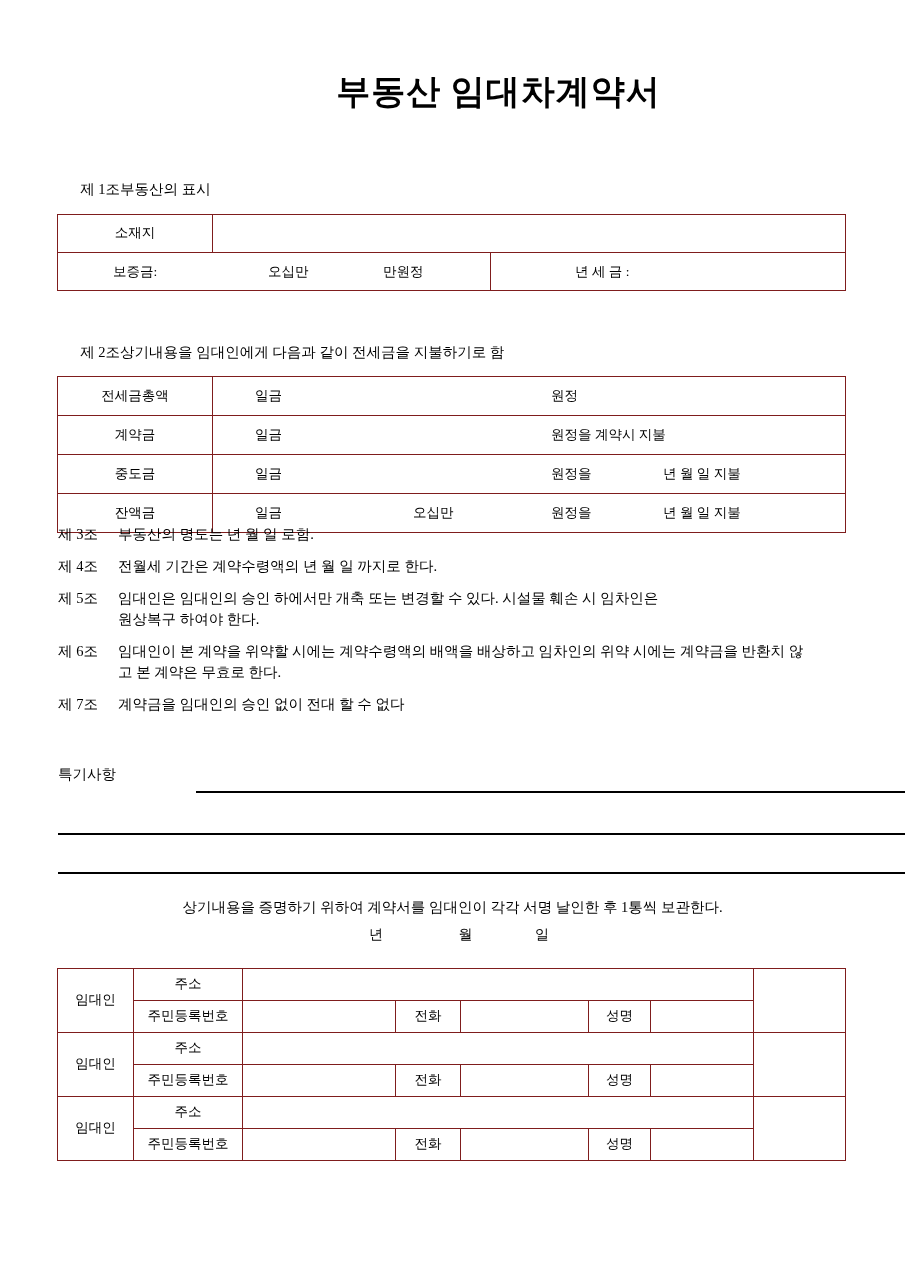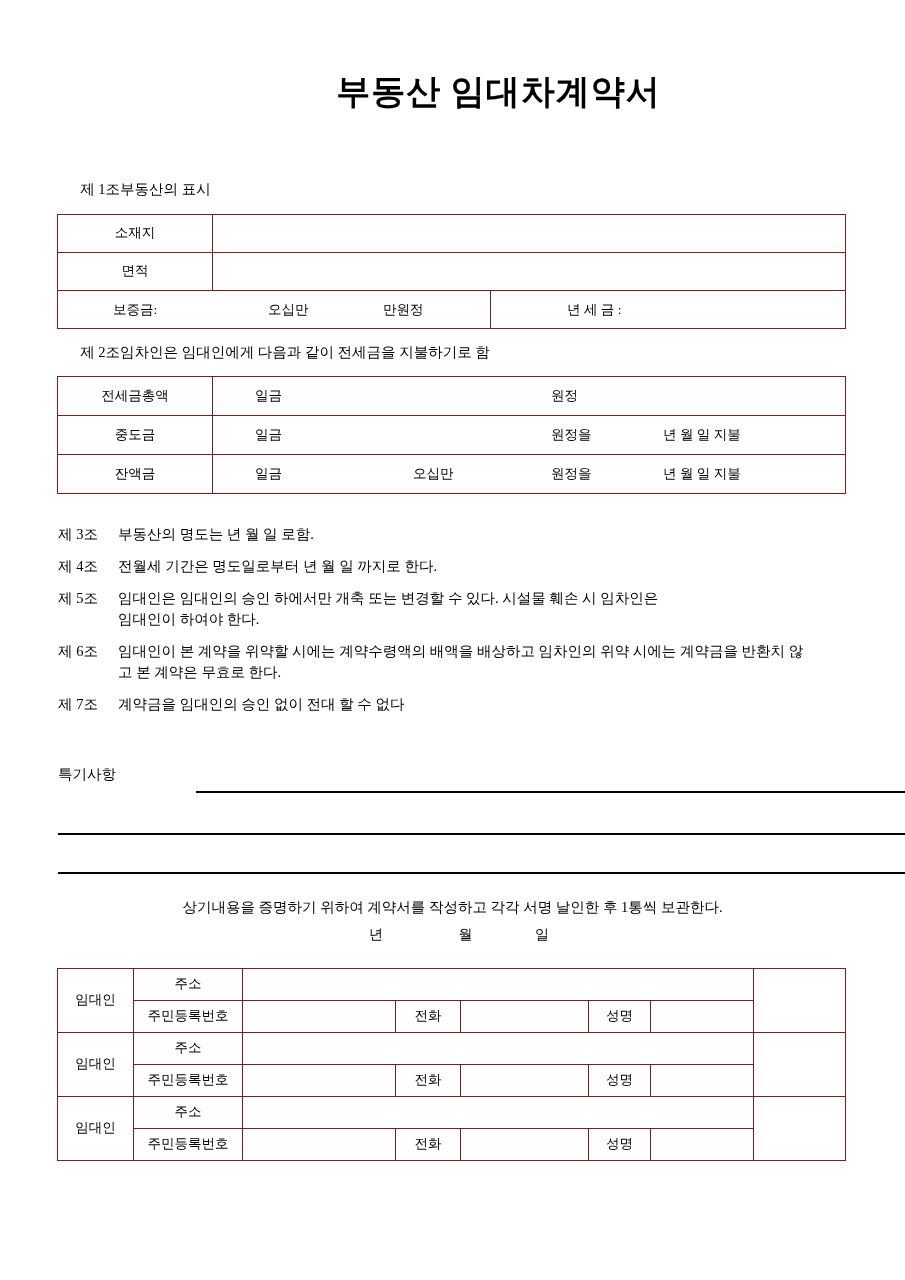--- a/index.html
+++ b/index.html
@@ -195,62 +195,68 @@
       <col style="width:155px">
       <col style="width:278px">
       <col style="width:355px">
     </colgroup>
     <tbody>
       <tr>
         <td class="lbl">소재지</td>
         <td class="blank" colspan="2"></td>
       </tr>
       <tr>
-        <td class="lbl">면적</td>
-        <td class="blank" colspan="2"></td>
-      </tr>
-      <tr>
         <td colspan="2">
           <span class="cellflow">
             <span style="left:55px;">보증금:</span>
             <span style="left:210px;">오십만</span>
             <span style="left:325px;">만원정</span>
           </span>
         </td>
         <td>
           <span class="cellflow">
-            <span style="left:76px;">년 세 금 :</span>
+            <span style="left:84px;">년 세 금 :</span>
           </span>
         </td>
       </tr>
     </tbody>
   </table>
 
   <div class="article-head" style="top:343px;">
-    <span class="art-no">제 2조</span><span class="art-txt">임차인은 임대인에게 다음과 같이 전세금을 지불하기로 함</span>
+    <span class="art-no">제 2조</span><span class="art-txt">상기내용을 임대인에게 다음과 같이 전세금을 지불하기로 함</span>
   </div>
 
   <table class="grid" id="table-payment">
     <colgroup>
       <col style="width:155px">
       <col style="width:633px">
     </colgroup>
     <tbody>
       <tr>
         <td class="lbl">전세금총액</td>
         <td>
           <span class="cellflow">
             <span style="left:42px;">일금</span>
             <span style="left:200px;"></span>
             <span style="left:338px;">원정</span>
             <span style="left:460px;"></span>
           </span>
         </td>
       </tr>
       <tr>
+        <td class="lbl">계약금</td>
+        <td>
+          <span class="cellflow">
+            <span style="left:42px;">일금</span>
+            <span style="left:200px;"></span>
+            <span style="left:338px;">원정을 계약시 지불</span>
+          </span>
+        </td>
+      </tr>
+      <tr>
         <td class="lbl">중도금</td>
         <td>
           <span class="cellflow">
             <span style="left:42px;">일금</span>
             <span style="left:200px;"></span>
             <span style="left:338px;">원정을</span>
             <span style="left:450px;">년      월      일  지불</span>
           </span>
         </td>
       </tr>
@@ -273,29 +279,29 @@
     <div class="clause">
       <span class="cl-no">제 3조</span>
       <span class="cl-body">
         <span>부동산의 명도는 년 월 일 로함.</span>
       </span>
     </div>
 
     <div class="clause">
       <span class="cl-no">제 4조</span>
       <span class="cl-body">
-        <span>전월세 기간은 명도일로부터 년 월 일 까지로 한다.</span>
+        <span>전월세 기간은 계약수령액의 년 월 일 까지로 한다.</span>
       </span>
     </div>
 
     <div class="clause">
       <span class="cl-no">제 5조</span>
       <span class="cl-body">
         <span>임대인은 임대인의 승인 하에서만 개축 또는 변경할 수 있다. 시설물 훼손 시 임차인은</span>
-        <span class="l2">임대인이 하여야 한다.</span>
+        <span class="l2">원상복구 하여야 한다.</span>
       </span>
     </div>
 
     <div class="clause">
       <span class="cl-no">제 6조</span>
       <span class="cl-body">
         <span>임대인이 본 계약을 위약할 시에는 계약수령액의 배액을 배상하고 임차인의 위약 시에는 계약금을 반환치 않</span>
         <span class="l2">고 본 계약은 무효로 한다.</span>
       </span>
     </div>
@@ -309,21 +315,21 @@
 
   </div>
 
   <div class="special-wrap">
     <span class="special-label">특기사항</span>
     <span class="rule" id="rule-special"></span>
     <span class="rule" id="rule-mid"></span>
     <span class="rule" id="rule-bottom"></span>
   </div>
 
-  <div class="closing">상기내용을 증명하기 위하여 계약서를 작성하고 각각 서명 날인한 후 1통씩 보관한다.</div>
+  <div class="closing">상기내용을 증명하기 위하여 계약서를 임대인이 각각 서명 날인한 후 1통씩 보관한다.</div>
 
   <div class="date-line">
     <span class="y">년</span>
     <span class="m">월</span>
     <span class="d">일</span>
   </div>
 
   <table class="grid" id="table-parties">
     <colgroup>
       <col style="width:76px">

